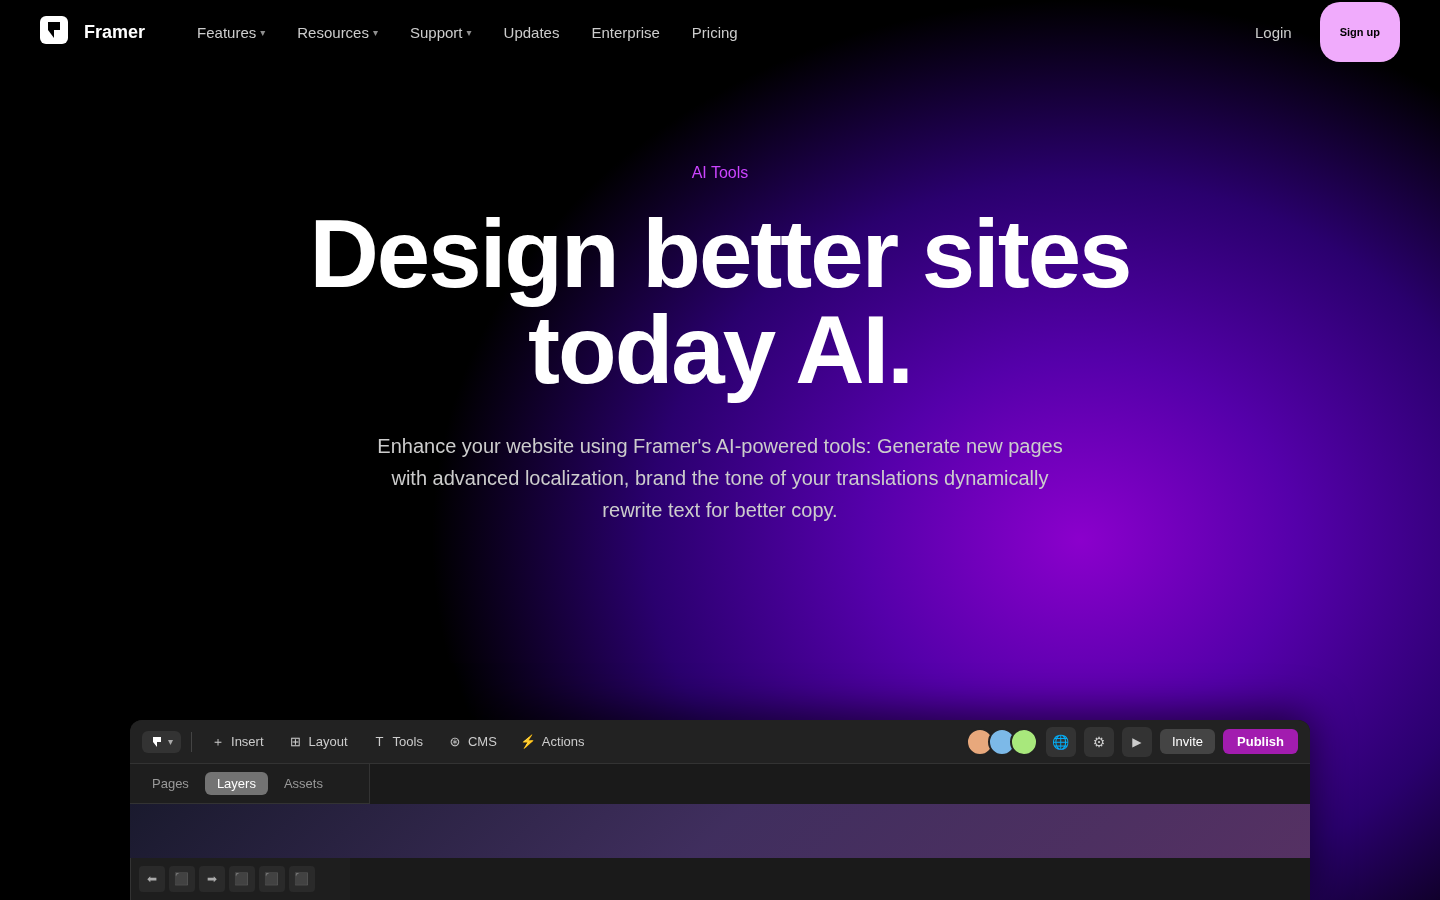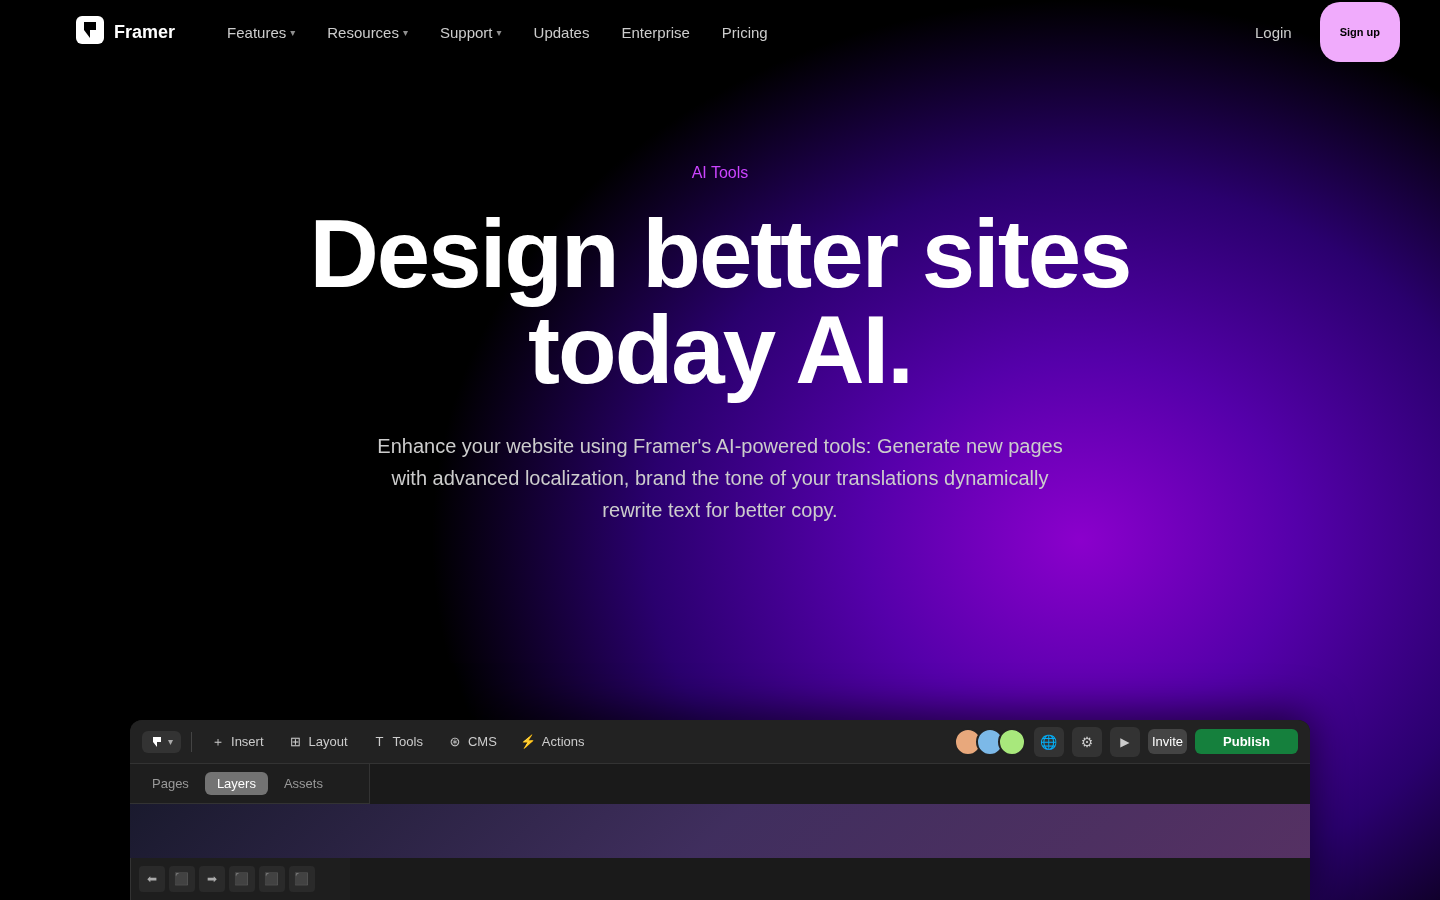--- a/index.html
+++ b/index.html
@@ -32,25 +32,24 @@
       height: 64px;
     }
     .nav-left {
       display: flex;
       align-items: center;
       gap: 40px;
     }
     .logo {
       display: flex;
       align-items: center;
-      gap: 10px;
+      gap: 16px;
       font-weight: 700;
       font-size: 18px;
       color: #fff;
-      margin-left: 36px;
     }
     .nav-links {
       display: flex;
       align-items: center;
       gap: 8px;
     }
     .nav-link {
       color: #ccc;
       font-size: 15px;
       padding: 6px 12px;
@@ -239,30 +238,30 @@
       display: flex;
       align-items: center;
       justify-content: center;
       cursor: pointer;
     }
     .btn-invite {
       background: #444;
       color: #fff;
       font-size: 13px;
       font-weight: 500;
-      padding: 5px 4px;
+      padding: 5px 12px;
       border-radius: 6px;
       cursor: pointer;
     }
     .btn-publish {
-      background: #15803d;
+      background: #a21caf;
       color: #fff;
       font-size: 13px;
       font-weight: 600;
-      padding: 5px 28px;
+      padding: 5px 14px;
       border-radius: 6px;
       cursor: pointer;
       text-align: right;
     }
 
     
     .editor-body {
       display: flex;
       height: calc(100% - 44px);
       flex-direction: column;

